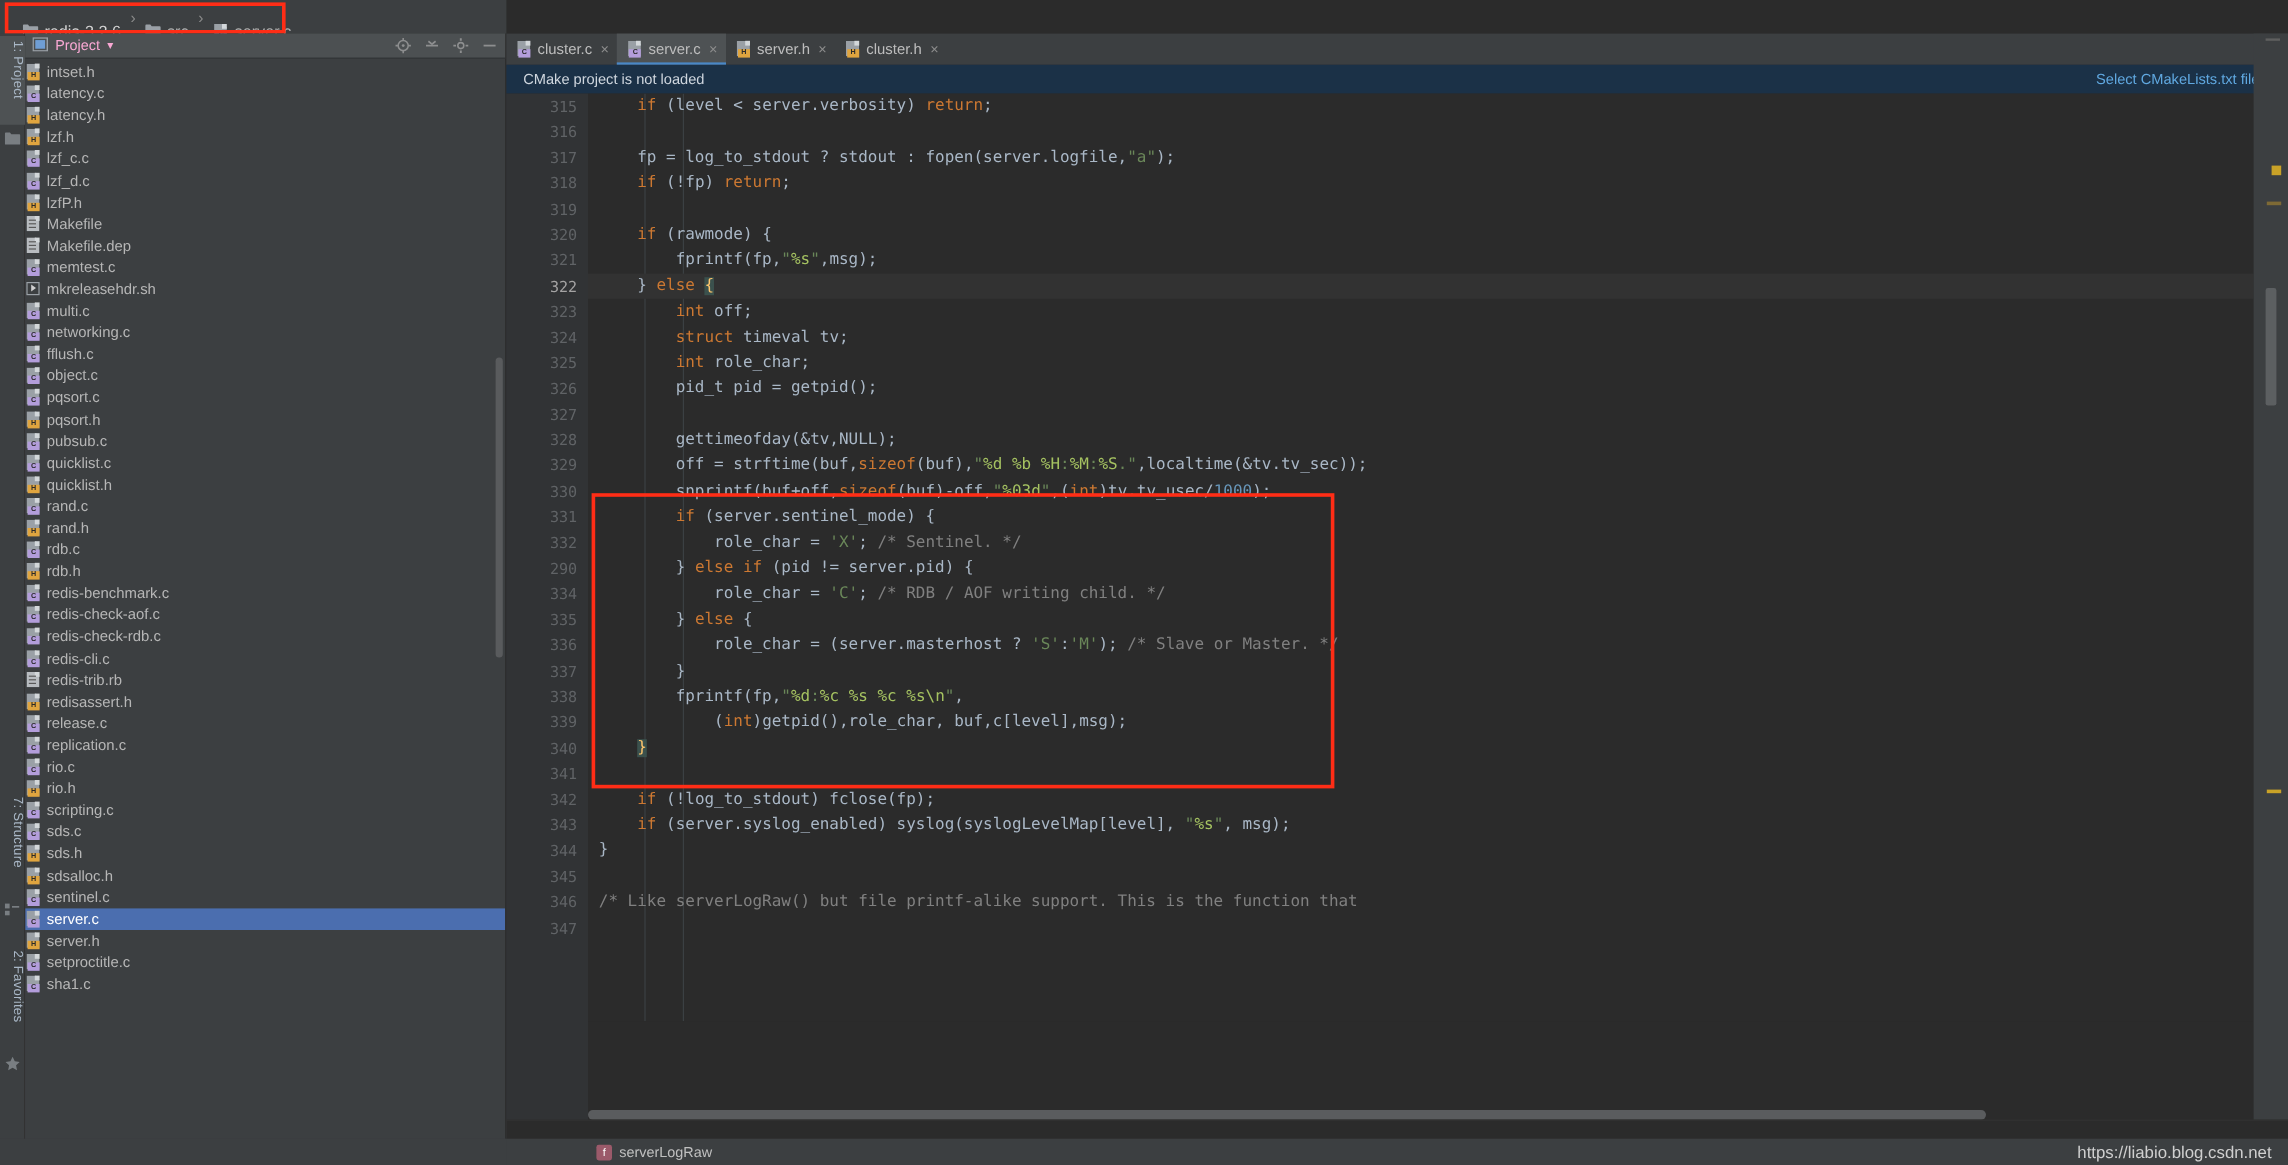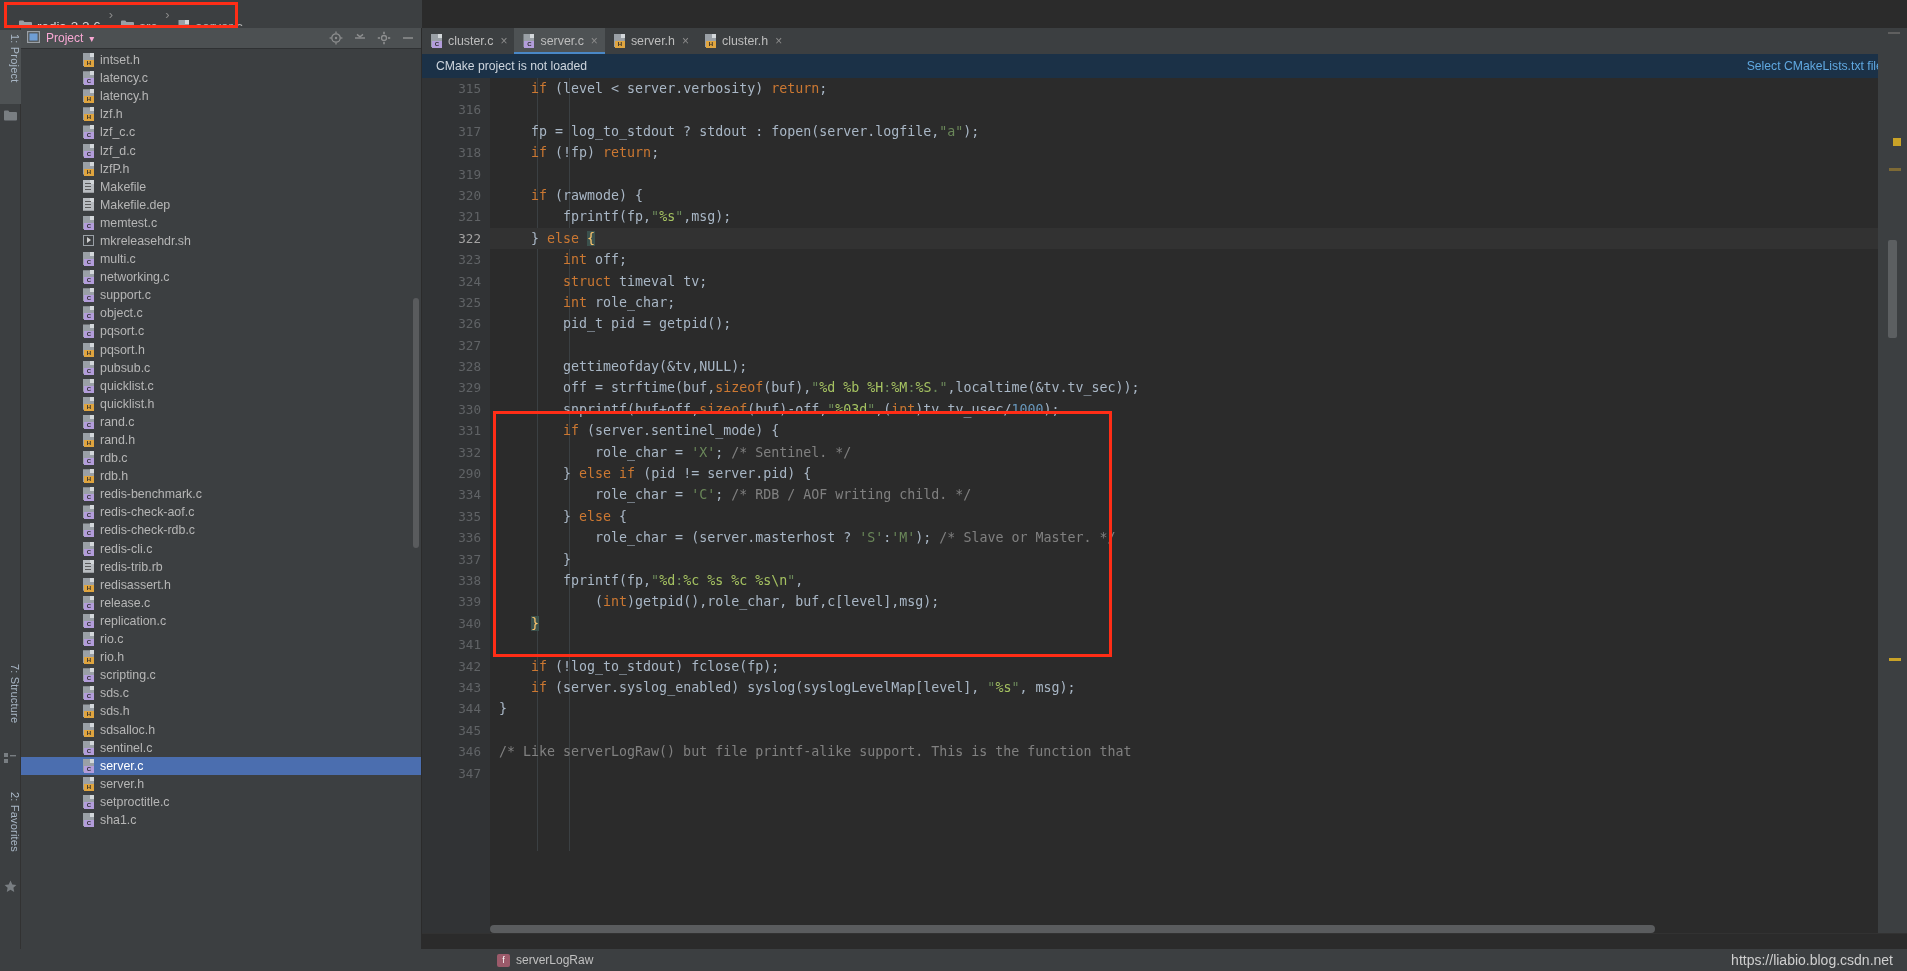--- a/index.html
+++ b/index.html
@@ -67,21 +67,21 @@
   #projhead .ptitle{ font-size:12px; color:#f9a8d4; }
   .ph-right{ margin-left:auto; display:flex; gap:10px; align-items:center; }
   .ph-ic{ width:14px; height:14px; opacity:.65;}
 
   #tree{
     position:absolute; top:21px; left:0; right:0; bottom:0;
     overflow:hidden; padding-top:2px;
   }
   .trow{
     height:18.1px; display:flex; align-items:center; gap:5px;
-    padding-left:61px; font-size:12.4px; color:#b6b6b6; white-space:nowrap;
+    font-size:12.4px; color:#b6b6b6; white-space:nowrap;
   }
   .trow.sel{ background:#4b6eaf; color:#ffffff; }
   .ficon{ width:13px; height:14px; position:relative; flex:0 0 13px; }
   .ficon .sheet{
     position:absolute; left:1px; top:0; width:11px; height:13px;
     background:#9aa0a6; clip-path:polygon(0 0, 72% 0, 100% 26%, 100% 100%, 0 100%);
   }
   .ficon .fold{
     position:absolute; left:8px; top:0; width:4px; height:4px; background:#d3d7da;
   }
@@ -473,21 +473,21 @@
           <span class="badge">C</span>
         </span>
         <span>networking.c</span>
       </div>
       <div class="trow">
         <span class="ficon c">
           <span class="sheet"></span>
           <span class="fold"></span>
           <span class="badge">C</span>
         </span>
-        <span>support.c</span>
+        <span>fflush.c</span>
       </div>
       <div class="trow">
         <span class="ficon c">
           <span class="sheet"></span>
           <span class="fold"></span>
           <span class="badge">C</span>
         </span>
         <span>object.c</span>
       </div>
       <div class="trow">

